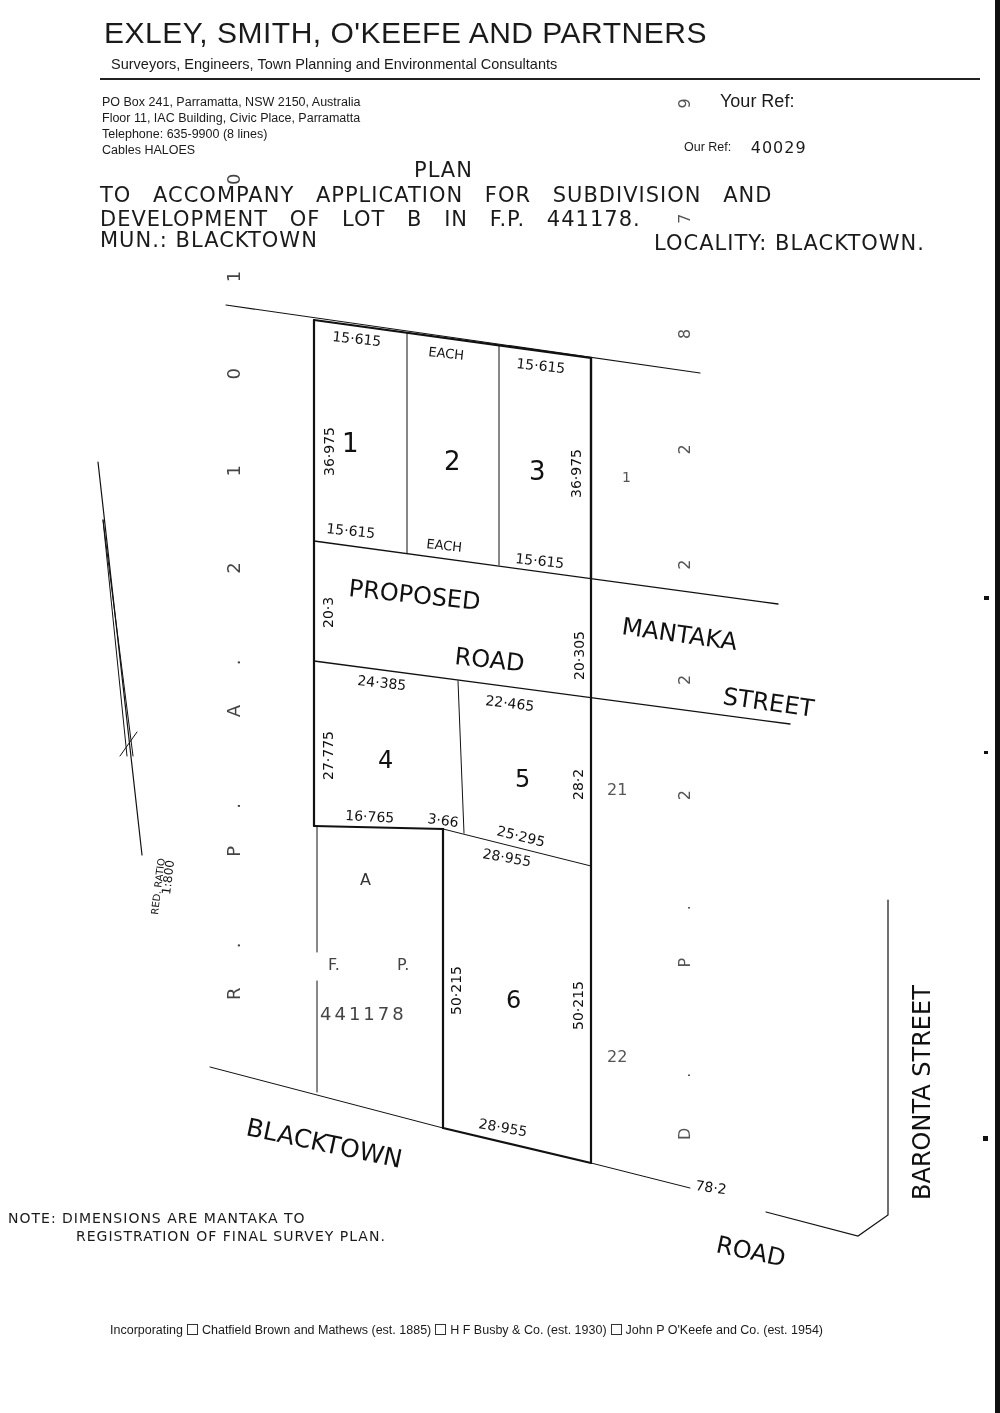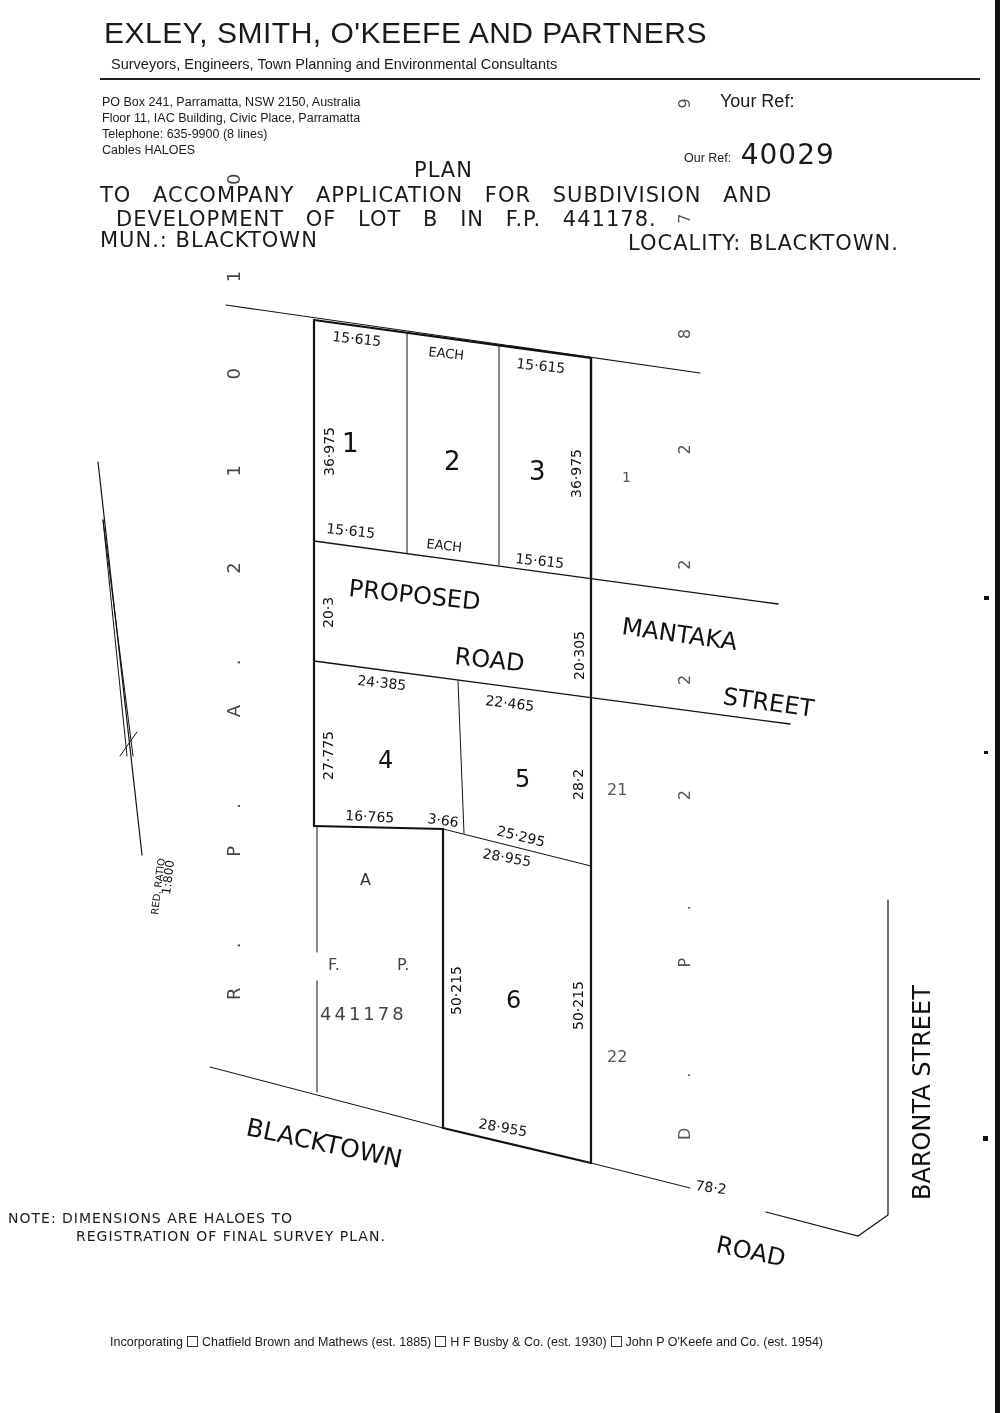--- a/index.html
+++ b/index.html
@@ -5,31 +5,31 @@
   html, body { margin: 0; padding: 0; background: #ffffff; }
   body { width: 1000px; height: 1413px; position: relative; overflow: hidden; font-family: "Liberation Serif", serif; color: #1a1a1a; }
   .abs { position: absolute; }
   .firm-name { left: 104px; top: 16px; font-family: "Liberation Sans", sans-serif; font-size: 30px; letter-spacing: 0.5px; font-weight: normal; white-space: nowrap; }
   .firm-sub { left: 105px; top: 56px; font-family: "Liberation Sans", sans-serif; font-size: 14.5px; white-space: nowrap; margin-left: 6px; }
   .rule { left: 100px; top: 78px; width: 880px; height: 2px; background: #222; }
   .addr { left: 102px; top: 94px; font-family: "Liberation Sans", sans-serif; font-size: 12.5px; line-height: 16px; }
   .addr div { white-space: nowrap; }
   .ref-your { left: 720px; top: 91px; font-family: "Liberation Sans", sans-serif; font-size: 18px; }
   .ref-our { left: 684px; top: 138px; font-family: "Liberation Sans", sans-serif; font-size: 12.5px; white-space: nowrap; }
-  .ref-our .hand { font-family: "DejaVu Sans", sans-serif; font-size: 28px; margin-left: 6px; letter-spacing: 1px; vertical-align: -2px; }
+  .ref-our .hand { font-family: "DejaVu Sans", sans-serif; font-size: 16px; margin-left: 16px; letter-spacing: 1px; vertical-align: -2px; }
   .hand-title { font-family: "DejaVu Sans", sans-serif; font-weight: normal; font-size: 21px; letter-spacing: 1px; white-space: nowrap; }
   .plan-word { left: 414px; top: 158px; }
   .title-l1 { left: 100px; top: 183px; word-spacing: 14px; }
-  .title-l2 { left: 116px; top: 207px; word-spacing: 14px; }
+  .title-l2 { left: 100px; top: 207px; word-spacing: 14px; }
   .title-l3a { left: 100px; top: 228px; }
-  .title-l3b { left: 628px; top: 231px; }
+  .title-l3b { left: 654px; top: 231px; }
   svg.plan { position: absolute; left: 0; top: 0; width: 1000px; height: 1413px; }
   .note { left: 8px; top: 1209px; font-family: "DejaVu Sans", sans-serif; font-size: 14px; letter-spacing: 1px; line-height: 18px; white-space: nowrap; }
   .note .l2 { padding-left: 68px; text-align: right; }
-  .footer { left: 110px; top: 1322px; font-family: "Liberation Sans", sans-serif; font-size: 12.5px; line-height: 16px; margin-top: 12px; }
+  .footer { left: 110px; top: 1322px; font-family: "Liberation Sans", sans-serif; font-size: 12.5px; line-height: 16px; }
   .footer div { white-space: nowrap; }
   .cb { display: inline-block; width: 9px; height: 9px; border: 1px solid #333; margin: 0 4px 0 4px; vertical-align: -1px; }
 </style>
 </head>
 <body>
 
 <div class="abs firm-name">EXLEY, SMITH, O'KEEFE AND PARTNERS</div>
 <div class="abs firm-sub">Surveyors, Engineers, Town Planning and Environmental Consultants</div>
 <div class="abs rule"></div>
 
@@ -156,21 +156,21 @@
 
   <g fill="#111">
     <rect x="984" y="596" width="5" height="4"></rect>
     <rect x="984" y="751" width="4" height="3"></rect>
     <rect x="983" y="1136" width="5" height="5"></rect>
     <rect x="995" y="0" width="5" height="1413"></rect>
   </g>
 </svg>
 
 <div class="abs note">
-  <div>NOTE: DIMENSIONS ARE HALOES TO</div>
+  <div>NOTE: DIMENSIONS ARE MANTAKA TO</div>
   <div class="l2">REGISTRATION OF FINAL SURVEY PLAN.</div>
 </div>
 
 <div class="abs footer">
   <div>
     <span>Incorporating</span><span class="cb"></span><span>Chatfield Brown and Mathews (est. 1885)</span><span class="cb"></span><span>H F Busby &amp; Co. (est. 1930)</span><span class="cb"></span><span>John P O'Keefe and Co. (est. 1954)</span>
   </div>
 </div>
 
 </body></html>

